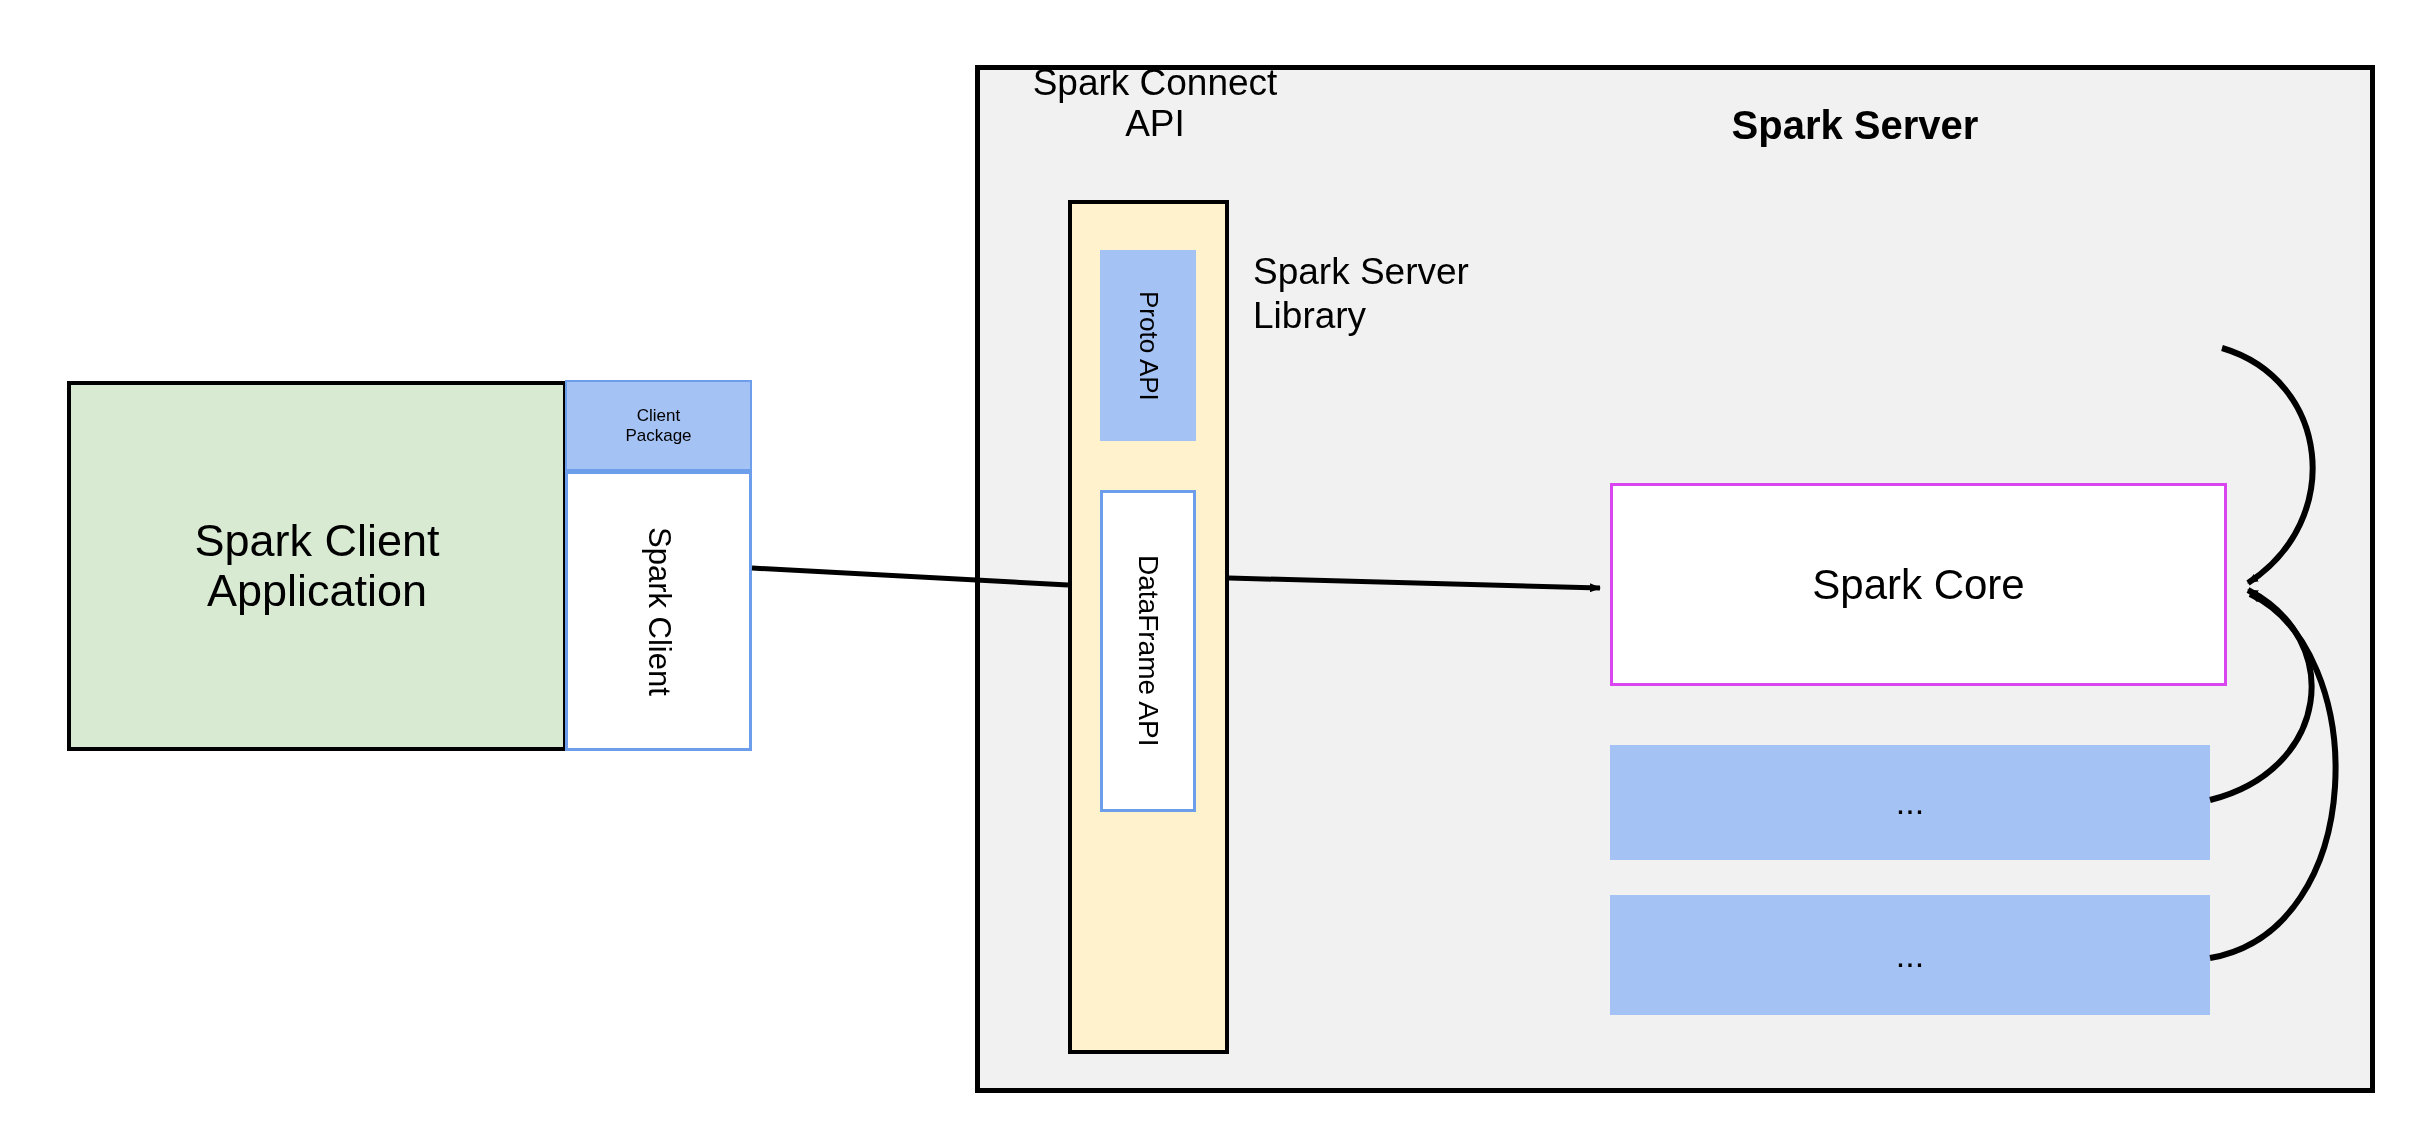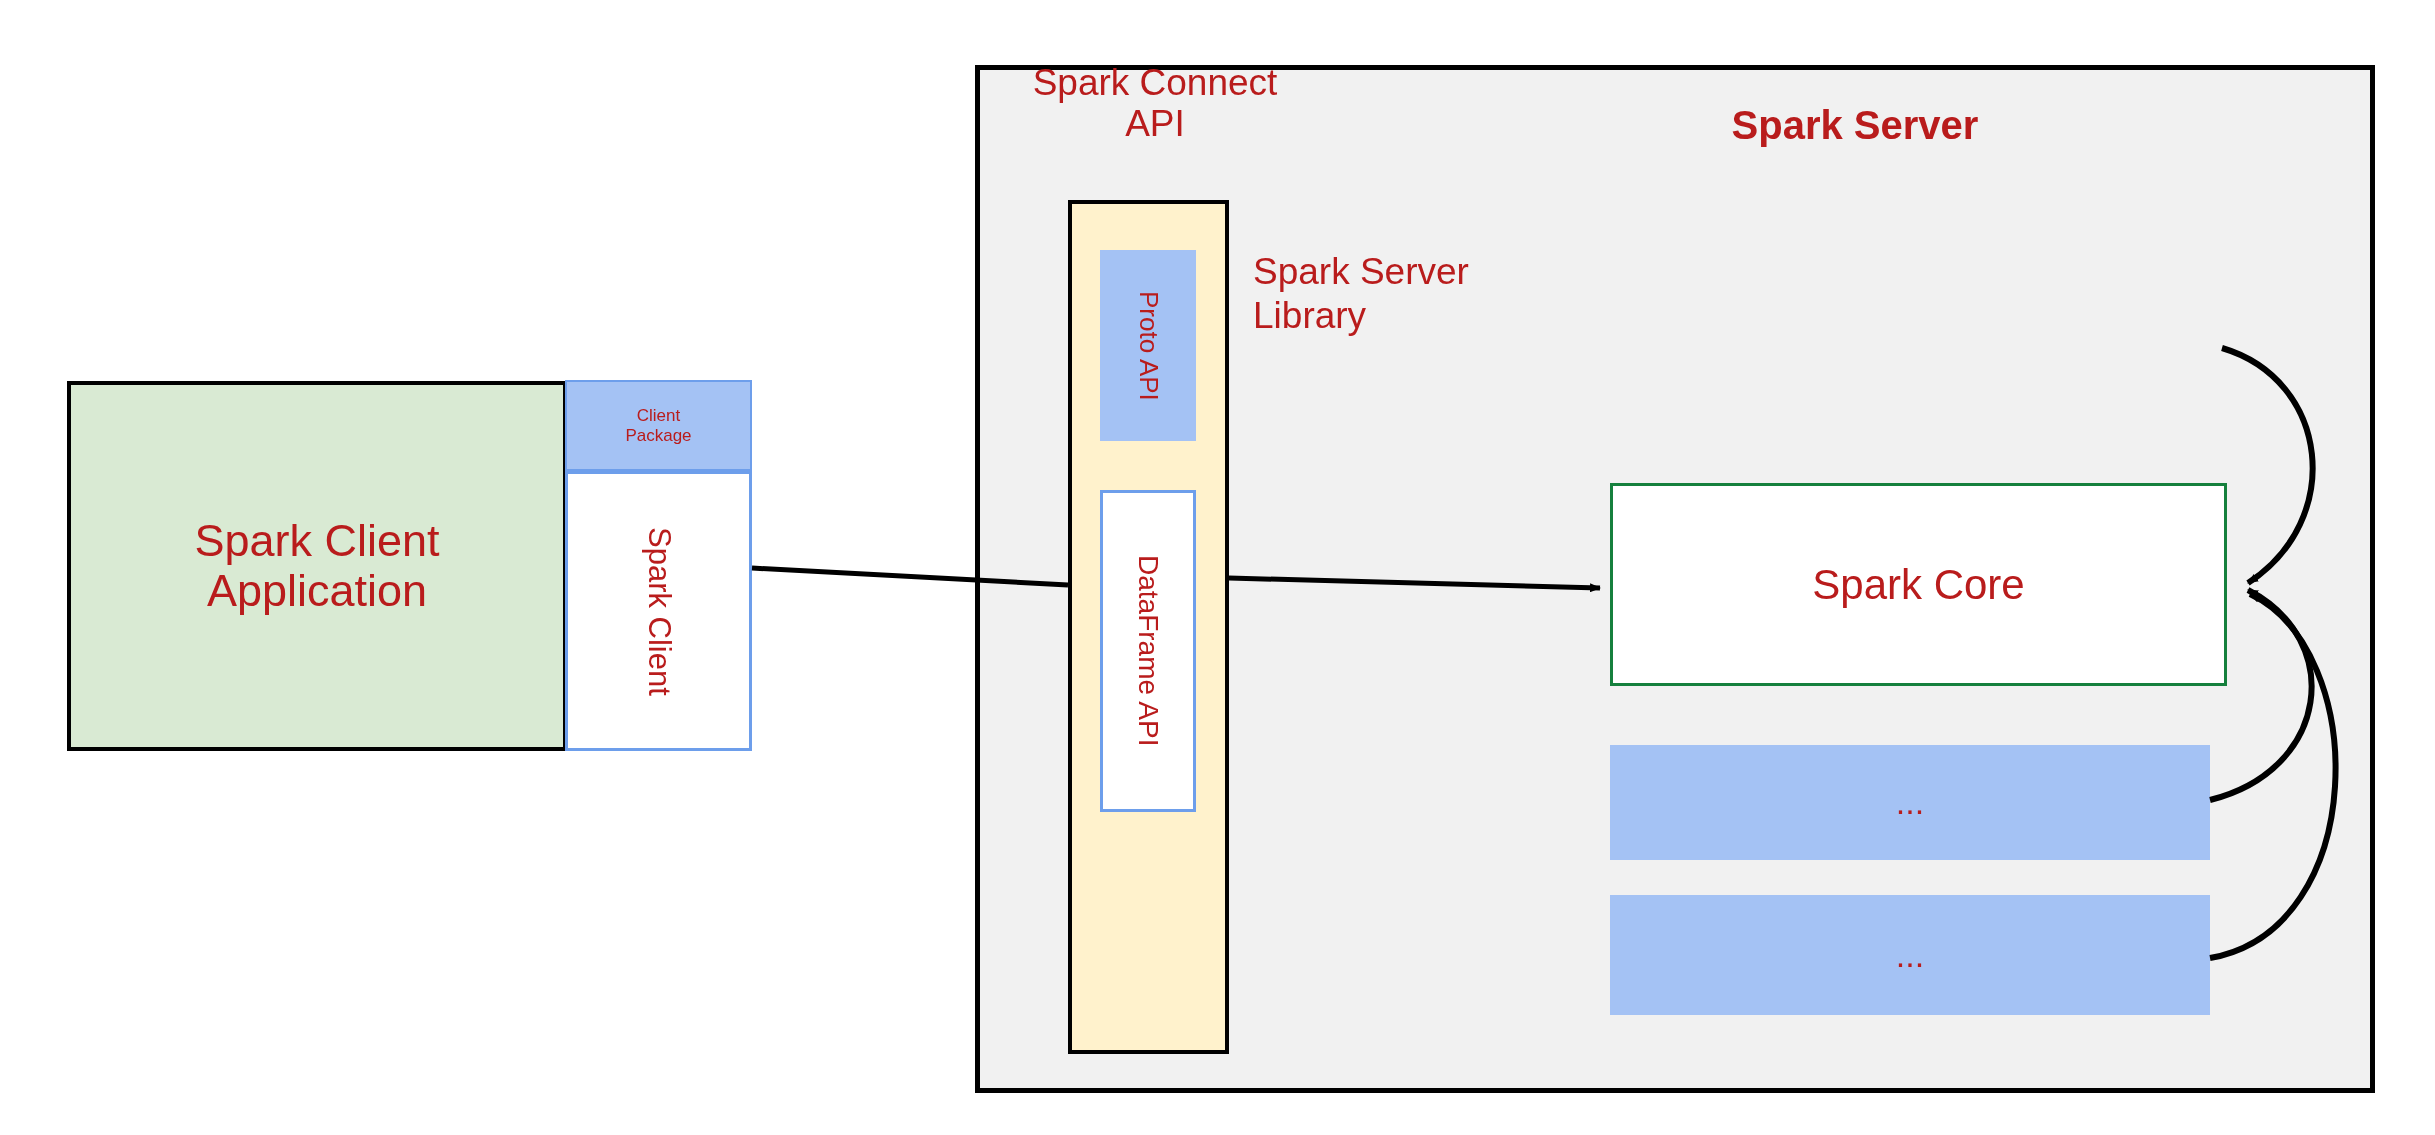--- a/index.html
+++ b/index.html
@@ -20,21 +20,21 @@
     width: 2435px;
     height: 1135px;
   }
   .box {
     position: absolute;
     box-sizing: border-box;
     display: flex;
     align-items: center;
     justify-content: center;
     text-align: center;
-    color: #b91c1c;
+    color: #000000;
     line-height: 1.12;
   }
   
   #client-app {
     left: 67px; top: 381px;
     width: 500px; height: 370px;
     background: #d9ead3;
     border: 4px solid #000000;
     font-size: 45px;
   }
@@ -113,21 +113,21 @@
   #custom-library-plugin {
     left: 1610px; top: 278px;
     width: 612px; height: 156px;
     background: #a4c2f4;
     font-size: 42px;
   }
   #spark-core {
     left: 1610px; top: 483px;
     width: 617px; height: 203px;
     background: #ffffff;
-    border: 3px solid #15803d;
+    border: 3px solid #d946ef;
     font-size: 42px;
   }
   #ellipsis-box-1 {
     left: 1610px; top: 745px;
     width: 600px; height: 115px;
     background: #a4c2f4;
     font-size: 34px;
   }
   #ellipsis-box-2 {
     left: 1610px; top: 895px;

